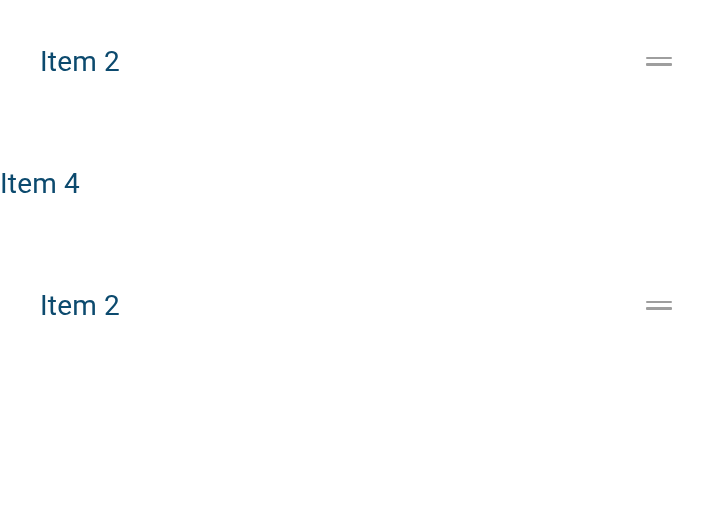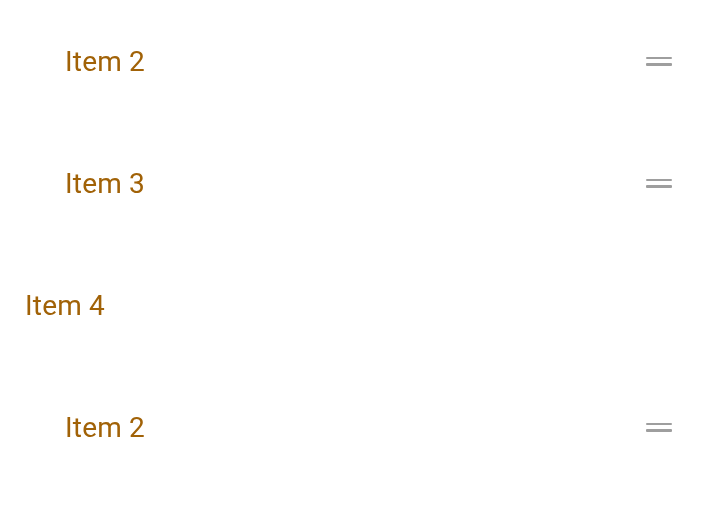--- a/index.html
+++ b/index.html
@@ -25,23 +25,22 @@
       height: 122px;
       padding: 0 38px 0 40px;
     }
     .list-item.detached {
       justify-content: flex-start;
       padding: 0;
     }
     .item-label {
       font-size: 28px;
       font-weight: 400;
-      color: #a16207;
+      color: #0c4a6e;
       letter-spacing: 0.2px;
-      margin-left: 25px;
     }
     .drag-handle {
       display: flex;
       flex-direction: column;
       justify-content: center;
       gap: 4px;
       cursor: grab;
       padding: 10px;
     }
     .drag-line {
@@ -57,27 +56,20 @@
 <div class="list">
 
   <div class="list-item">
     <span class="item-label">Item 2</span>
     <span class="drag-handle">
       <span class="drag-line"></span>
       <span class="drag-line"></span>
     </span>
   </div>
 
-  <div class="list-item">
-    <span class="item-label">Item 3</span>
-    <span class="drag-handle">
-      <span class="drag-line"></span>
-      <span class="drag-line"></span>
-    </span>
-  </div>
 
   <div class="list-item detached">
     <span class="item-label">Item 4</span>
   </div>
 
   <div class="list-item">
     <span class="item-label">Item 2</span>
     <span class="drag-handle">
       <span class="drag-line"></span>
       <span class="drag-line"></span>

